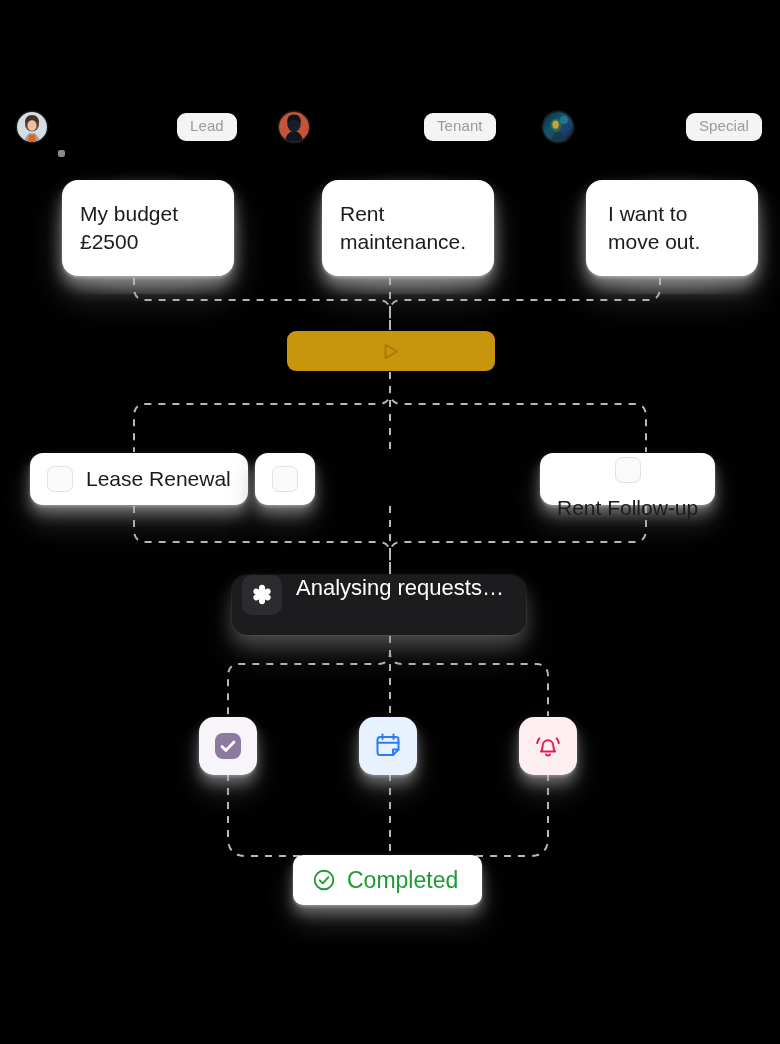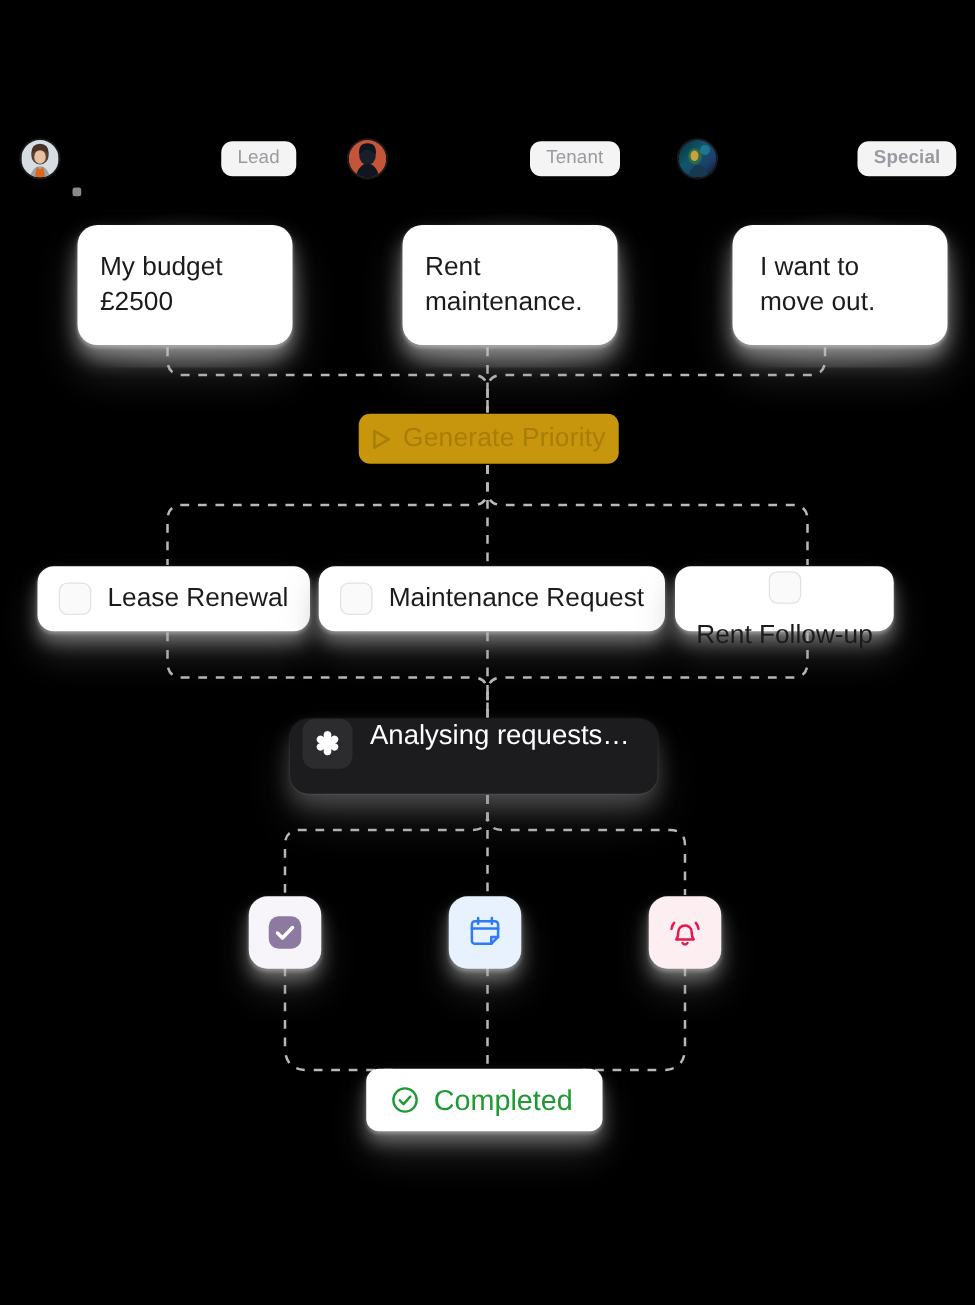--- a/index.html
+++ b/index.html
@@ -295,52 +295,50 @@
           <stop offset="100%" stop-color="#0a1522"></stop>
         </linearGradient>
       </defs>
       <rect width="30" height="30" fill="url(#spg)"></rect>
       <ellipse cx="13" cy="13" rx="5.5" ry="6.5" fill="#2c6a4a"></ellipse>
       <ellipse cx="12.6" cy="12.6" rx="3.2" ry="4.2" fill="#c9a23d"></ellipse>
       <path d="M7 30 q3 -10 9 -10 q6 0 8 10 z" fill="#153a4e"></path>
       <circle cx="21" cy="8" r="4" fill="#2a93b5" opacity="0.55"></circle>
     </svg>
   </div>
-  <div class="role-badge" style="left:686px; top:113px;font-weight:bold;">Special</div>
+  <div class="role-badge" style="left:686px; top:113px;">Special</div>
 
   <div class="msg-card" style="left:62px; top:180px;">
     <span style="white-space:pre-line;">My budget
 £2500</span>
   </div>
 
   <div class="msg-card" style="left:322px; top:180px;">
     <span style="white-space:pre-line;">Rent
 maintenance.</span>
   </div>
 
   <div class="msg-card" style="left:586px; top:180px;padding-left:22px;">
     <span style="white-space:pre-line;">I want to
 move out.</span>
   </div>
 
   <button class="action-btn" style="left:287px; top:331px; width:208px; height:40px;">
     <svg class="play-tri" viewBox="0 0 16 17">
       <polygon points="2.5,1.8 14,8.5 2.5,15.2"></polygon>
     </svg>
-    <span>Generate Priority</span>
   </button>
 
   <div class="chk-chip" style="left:30px; top:453px;">
     <span class="chk-box"></span>
     <span>Lease Renewal</span>
   </div>
 
   <div class="chk-chip" style="left:255px; top:453px;">
     <span class="chk-box"></span>
-    <span>Maintenance Request</span>
   </div>
 
   <div class="chk-chip" style="left:540px; top:453px;flex-direction:column;">
     <span class="chk-box"></span>
     <span>Rent Follow-up</span>
   </div>
 
   <div class="status-pill" style="left:232px; top:575px;">
     <span class="pill-icon-tile">
       <svg width="24" height="24" viewBox="0 0 24 24">

